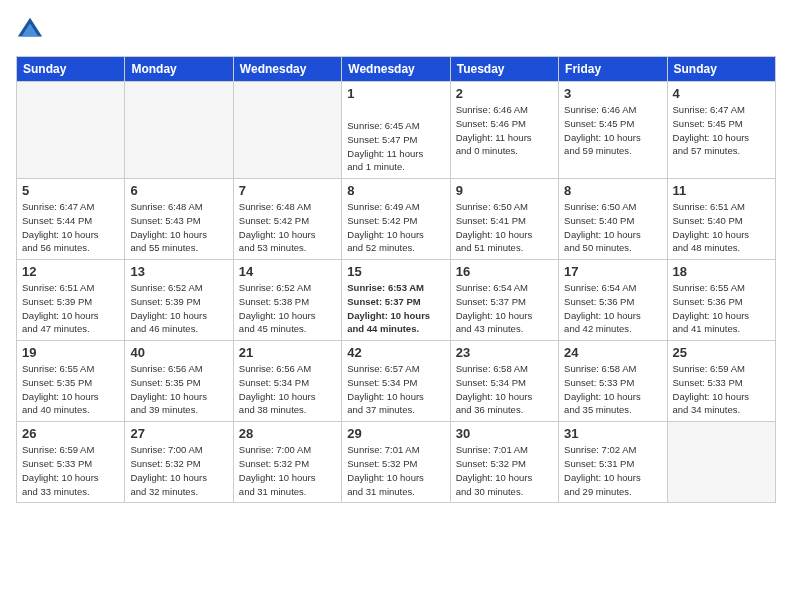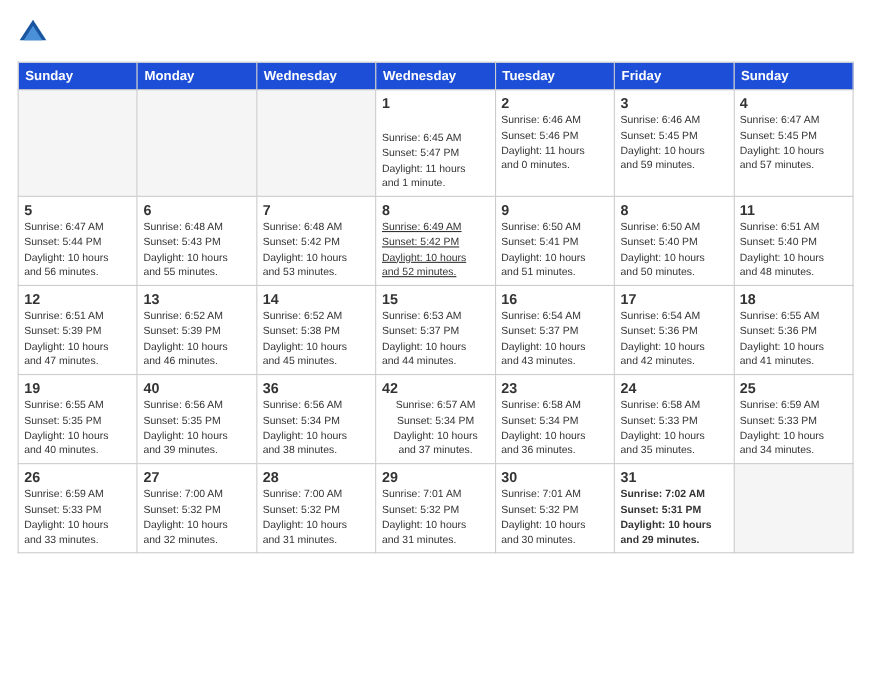--- a/index.html
+++ b/index.html
@@ -180,21 +180,21 @@
         </td>
         <td>
           <span class="day-number">7</span>
           <div class="day-info" style="white-space: pre-line;">Sunrise: 6:48 AM
 Sunset: 5:42 PM
 Daylight: 10 hours
 and 53 minutes.</div>
         </td>
         <td>
           <span class="day-number">8</span>
-          <div class="day-info" style="white-space: pre-line; text-decoration: underline;">Sunrise: 6:49 AM
+          <div class="day-info" style="white-space: pre-line;">Sunrise: 6:49 AM
 Sunset: 5:42 PM
 Daylight: 10 hours
 and 52 minutes.</div>
         </td>
         <td>
           <span class="day-number">9</span>
           <div class="day-info" style="white-space: pre-line;">Sunrise: 6:50 AM
 Sunset: 5:41 PM
 Daylight: 10 hours
 and 51 minutes.</div>
@@ -231,21 +231,21 @@
         </td>
         <td>
           <span class="day-number">14</span>
           <div class="day-info" style="white-space: pre-line;">Sunrise: 6:52 AM
 Sunset: 5:38 PM
 Daylight: 10 hours
 and 45 minutes.</div>
         </td>
         <td>
           <span class="day-number">15</span>
-          <div class="day-info" style="white-space: pre-line;">Sunrise: 6:53 AM
+          <div class="day-info" style="white-space: pre-line; font-weight: bold;">Sunrise: 6:53 AM
 Sunset: 5:37 PM
 Daylight: 10 hours
 and 44 minutes.</div>
         </td>
         <td>
           <span class="day-number">16</span>
           <div class="day-info" style="white-space: pre-line;">Sunrise: 6:54 AM
 Sunset: 5:37 PM
 Daylight: 10 hours
 and 43 minutes.</div>
@@ -274,29 +274,29 @@
 and 40 minutes.</div>
         </td>
         <td>
           <span class="day-number">40</span>
           <div class="day-info" style="white-space: pre-line;">Sunrise: 6:56 AM
 Sunset: 5:35 PM
 Daylight: 10 hours
 and 39 minutes.</div>
         </td>
         <td>
-          <span class="day-number">36</span>
+          <span class="day-number">21</span>
           <div class="day-info" style="white-space: pre-line;">Sunrise: 6:56 AM
 Sunset: 5:34 PM
 Daylight: 10 hours
 and 38 minutes.</div>
         </td>
         <td>
           <span class="day-number">42</span>
-          <div class="day-info" style="white-space: pre-line; text-align: center;">Sunrise: 6:57 AM
+          <div class="day-info" style="white-space: pre-line;">Sunrise: 6:57 AM
 Sunset: 5:34 PM
 Daylight: 10 hours
 and 37 minutes.</div>
         </td>
         <td>
           <span class="day-number">23</span>
           <div class="day-info" style="white-space: pre-line;">Sunrise: 6:58 AM
 Sunset: 5:34 PM
 Daylight: 10 hours
 and 36 minutes.</div>
@@ -347,21 +347,21 @@
         </td>
         <td>
           <span class="day-number">30</span>
           <div class="day-info" style="white-space: pre-line;">Sunrise: 7:01 AM
 Sunset: 5:32 PM
 Daylight: 10 hours
 and 30 minutes.</div>
         </td>
         <td>
           <span class="day-number">31</span>
-          <div class="day-info" style="white-space: pre-line; font-weight: bold;">Sunrise: 7:02 AM
+          <div class="day-info" style="white-space: pre-line;">Sunrise: 7:02 AM
 Sunset: 5:31 PM
 Daylight: 10 hours
 and 29 minutes.</div>
         </td>
         <td class="empty"></td>
       </tr>
     </tbody>
 </table>
 
 </body></html>

